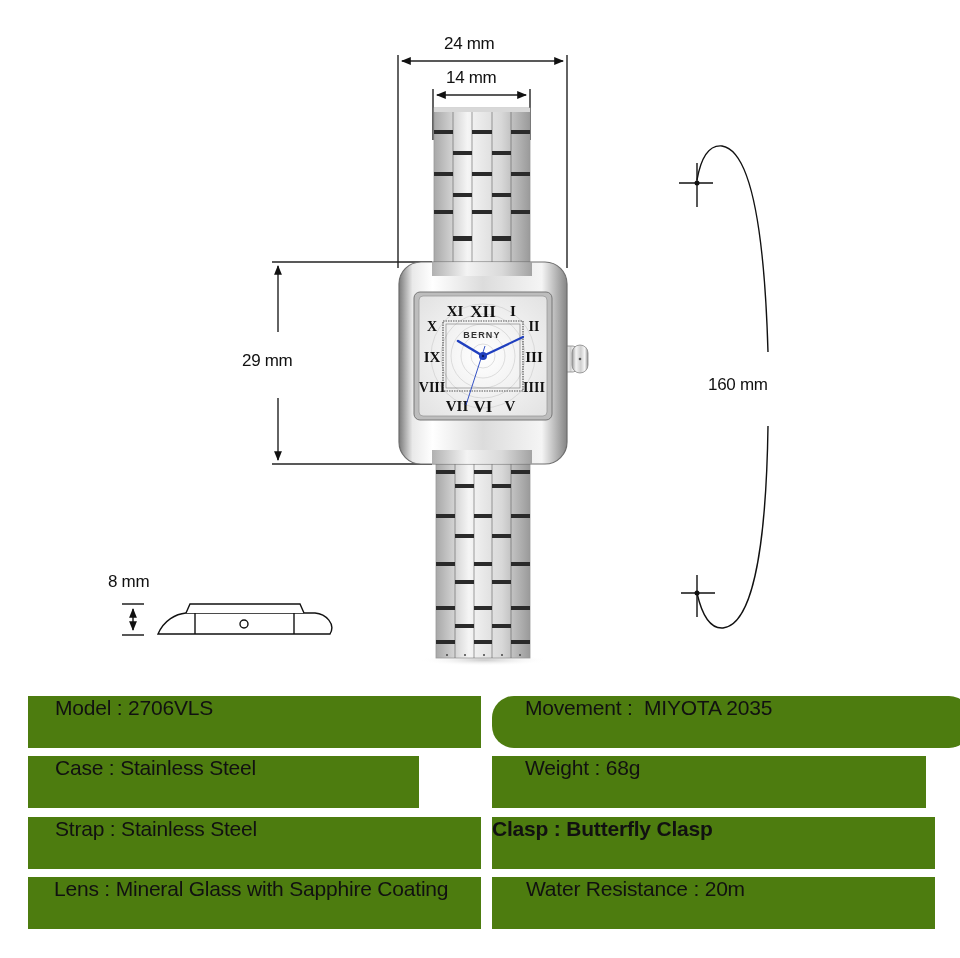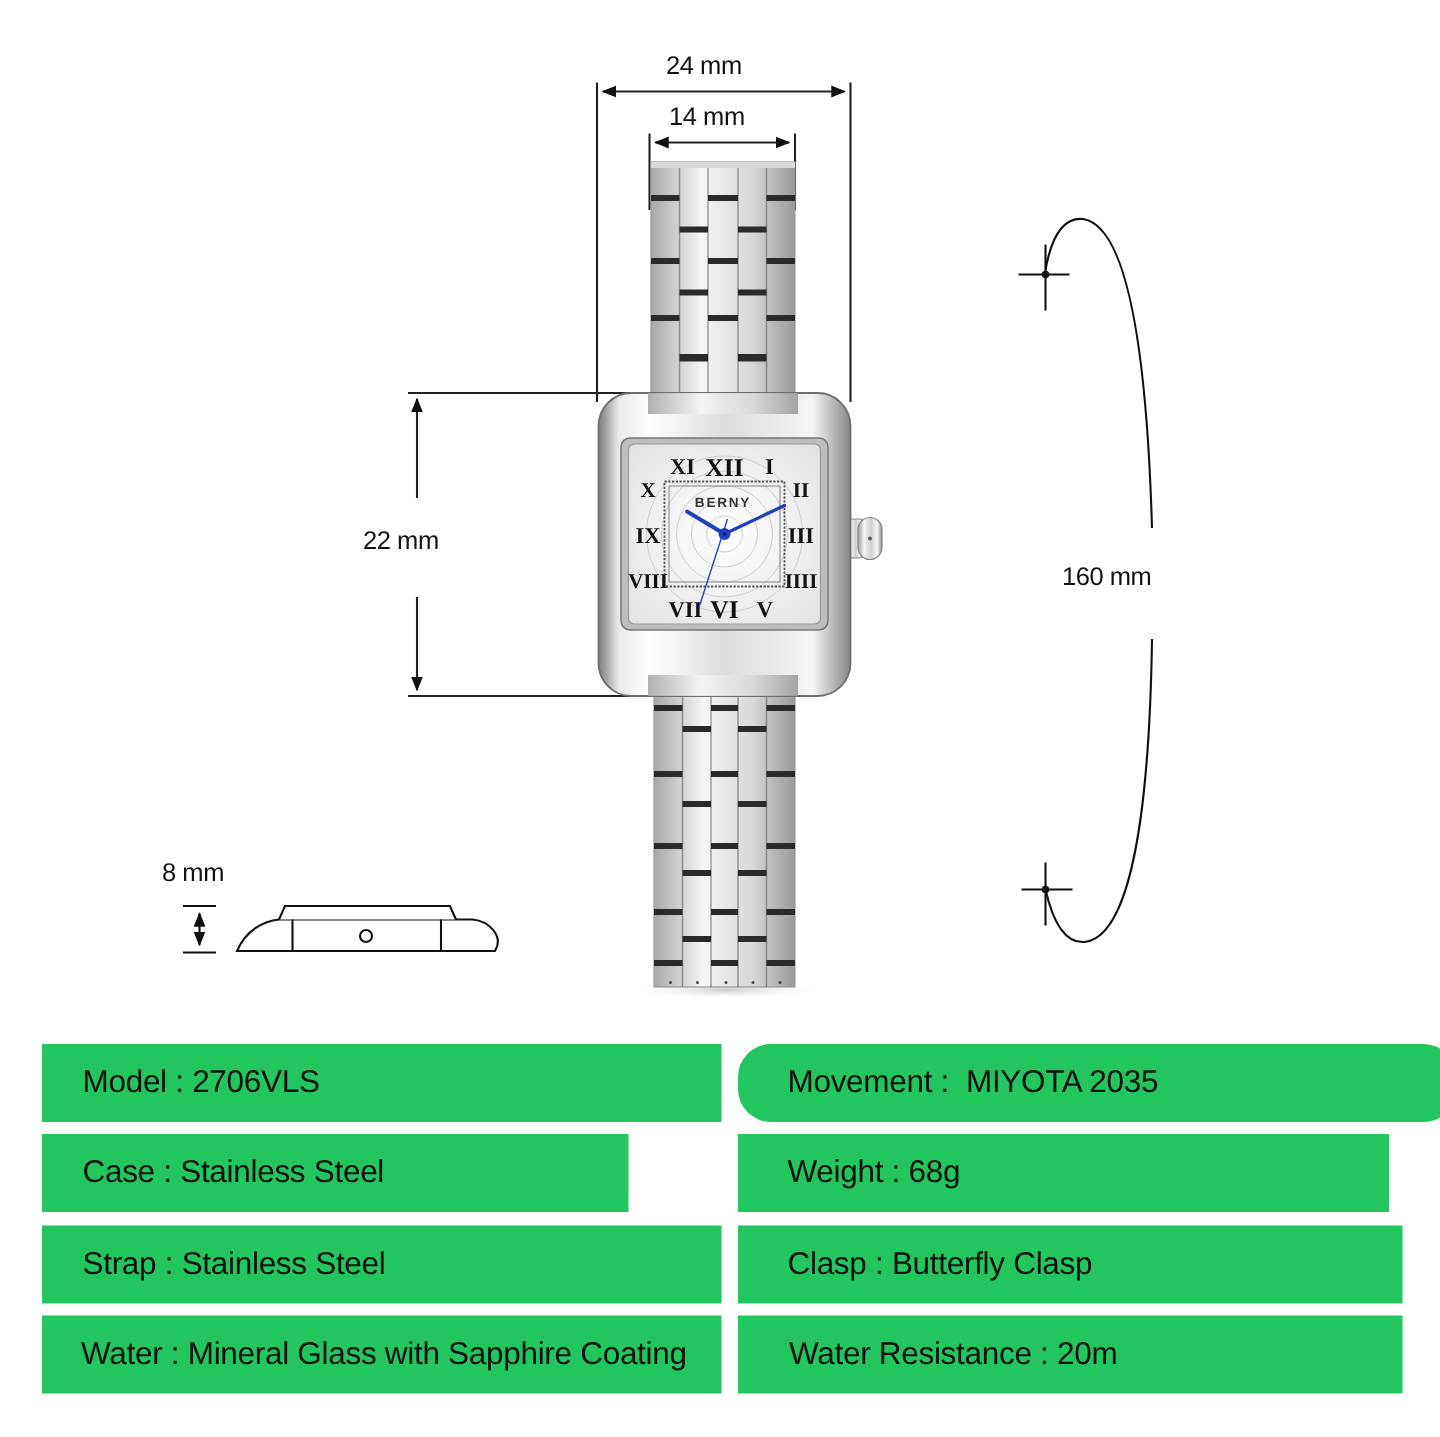--- a/index.html
+++ b/index.html
@@ -1,19 +1,19 @@
 <!DOCTYPE html>
 <html><head>
 <meta charset="utf-8">
 <style>
   html, body { margin: 0; padding: 0; background: #ffffff; }
   body { width: 960px; height: 958px; position: relative; overflow: hidden;
          font-family: "Liberation Sans", "DejaVu Sans", sans-serif; color: #111; }
   .dim-label { position: absolute; font-size: 17px; color: #111; letter-spacing: -0.3px; white-space: nowrap; }
-  .spec-row { position: absolute; background: #22c55e; height: 52px; display: flex; align-items: center; }
+  .spec-row { position: absolute; background: #4d7c0f; height: 52px; display: flex; align-items: flex-start; }
   .spec-row span { font-size: 21px; color: #111; white-space: nowrap; letter-spacing: -0.2px; }
   svg { position: absolute; left: 0; top: 0; }
 </style>
 </head>
 <body>
 
 <svg width="960" height="690" viewBox="0 0 960 690" xmlns="http://www.w3.org/2000/svg">
   <defs>
     <linearGradient id="steel" x1="0" x2="1" y1="0" y2="0">
       <stop offset="0" stop-color="#9a9a9a"></stop>
@@ -209,43 +209,43 @@
     <path d="M158,634 C164,620 176,614 186,613 L315,613 C326,614 336,624 330,634 Z"></path>
     <path d="M186,613 L190,604 L300,604 L304,613"></path>
     <line x1="195" y1="613" x2="195" y2="634"></line>
     <line x1="294" y1="613" x2="294" y2="634"></line>
     <circle cx="244" cy="624" r="4"></circle>
   </g>
 </svg>
 
 <div class="dim-label" style="left:444px; top:34px;">24 mm</div>
 <div class="dim-label" style="left:446px; top:68px;">14 mm</div>
-<div class="dim-label" style="left:242px; top:351px;">22 mm</div>
+<div class="dim-label" style="left:242px; top:351px;">29 mm</div>
 <div class="dim-label" style="left:708px; top:375px;">160 mm</div>
 <div class="dim-label" style="left:108px; top:572px;">8 mm</div>
 
 <div>
   <div class="spec-row" style="left:28px; top:696px; width:453px;">
     <span style="margin-left:27px;">Model : 2706VLS</span>
   </div>
   <div class="spec-row" style="left:28px; top:756px; width:391px;">
     <span style="margin-left:27px;">Case : Stainless Steel</span>
   </div>
   <div class="spec-row" style="left:28px; top:817px; width:453px;">
     <span style="margin-left:27px;">Strap : Stainless Steel</span>
   </div>
   <div class="spec-row" style="left:28px; top:877px; width:453px;">
-    <span style="margin-left:26px;">Water : Mineral Glass with Sapphire Coating</span>
+    <span style="margin-left:26px;">Lens : Mineral Glass with Sapphire Coating</span>
   </div>
 
   <div class="spec-row" style="left:492px; top:696px; width:479px;border-radius:22px;">
     <span style="margin-left:33px; white-space:pre;">Movement :  MIYOTA 2035</span>
   </div>
   <div class="spec-row" style="left:492px; top:756px; width:434px;">
     <span style="margin-left:33px;">Weight : 68g</span>
   </div>
   <div class="spec-row" style="left:492px; top:817px; width:443px;">
-    <span style="margin-left:33px;">Clasp : Butterfly Clasp</span>
+    <span style="font-weight:bold;">Clasp : Butterfly Clasp</span>
   </div>
   <div class="spec-row" style="left:492px; top:877px; width:443px;">
     <span style="margin-left:34px;">Water Resistance : 20m</span>
   </div>
 </div>
 
 </body></html>

